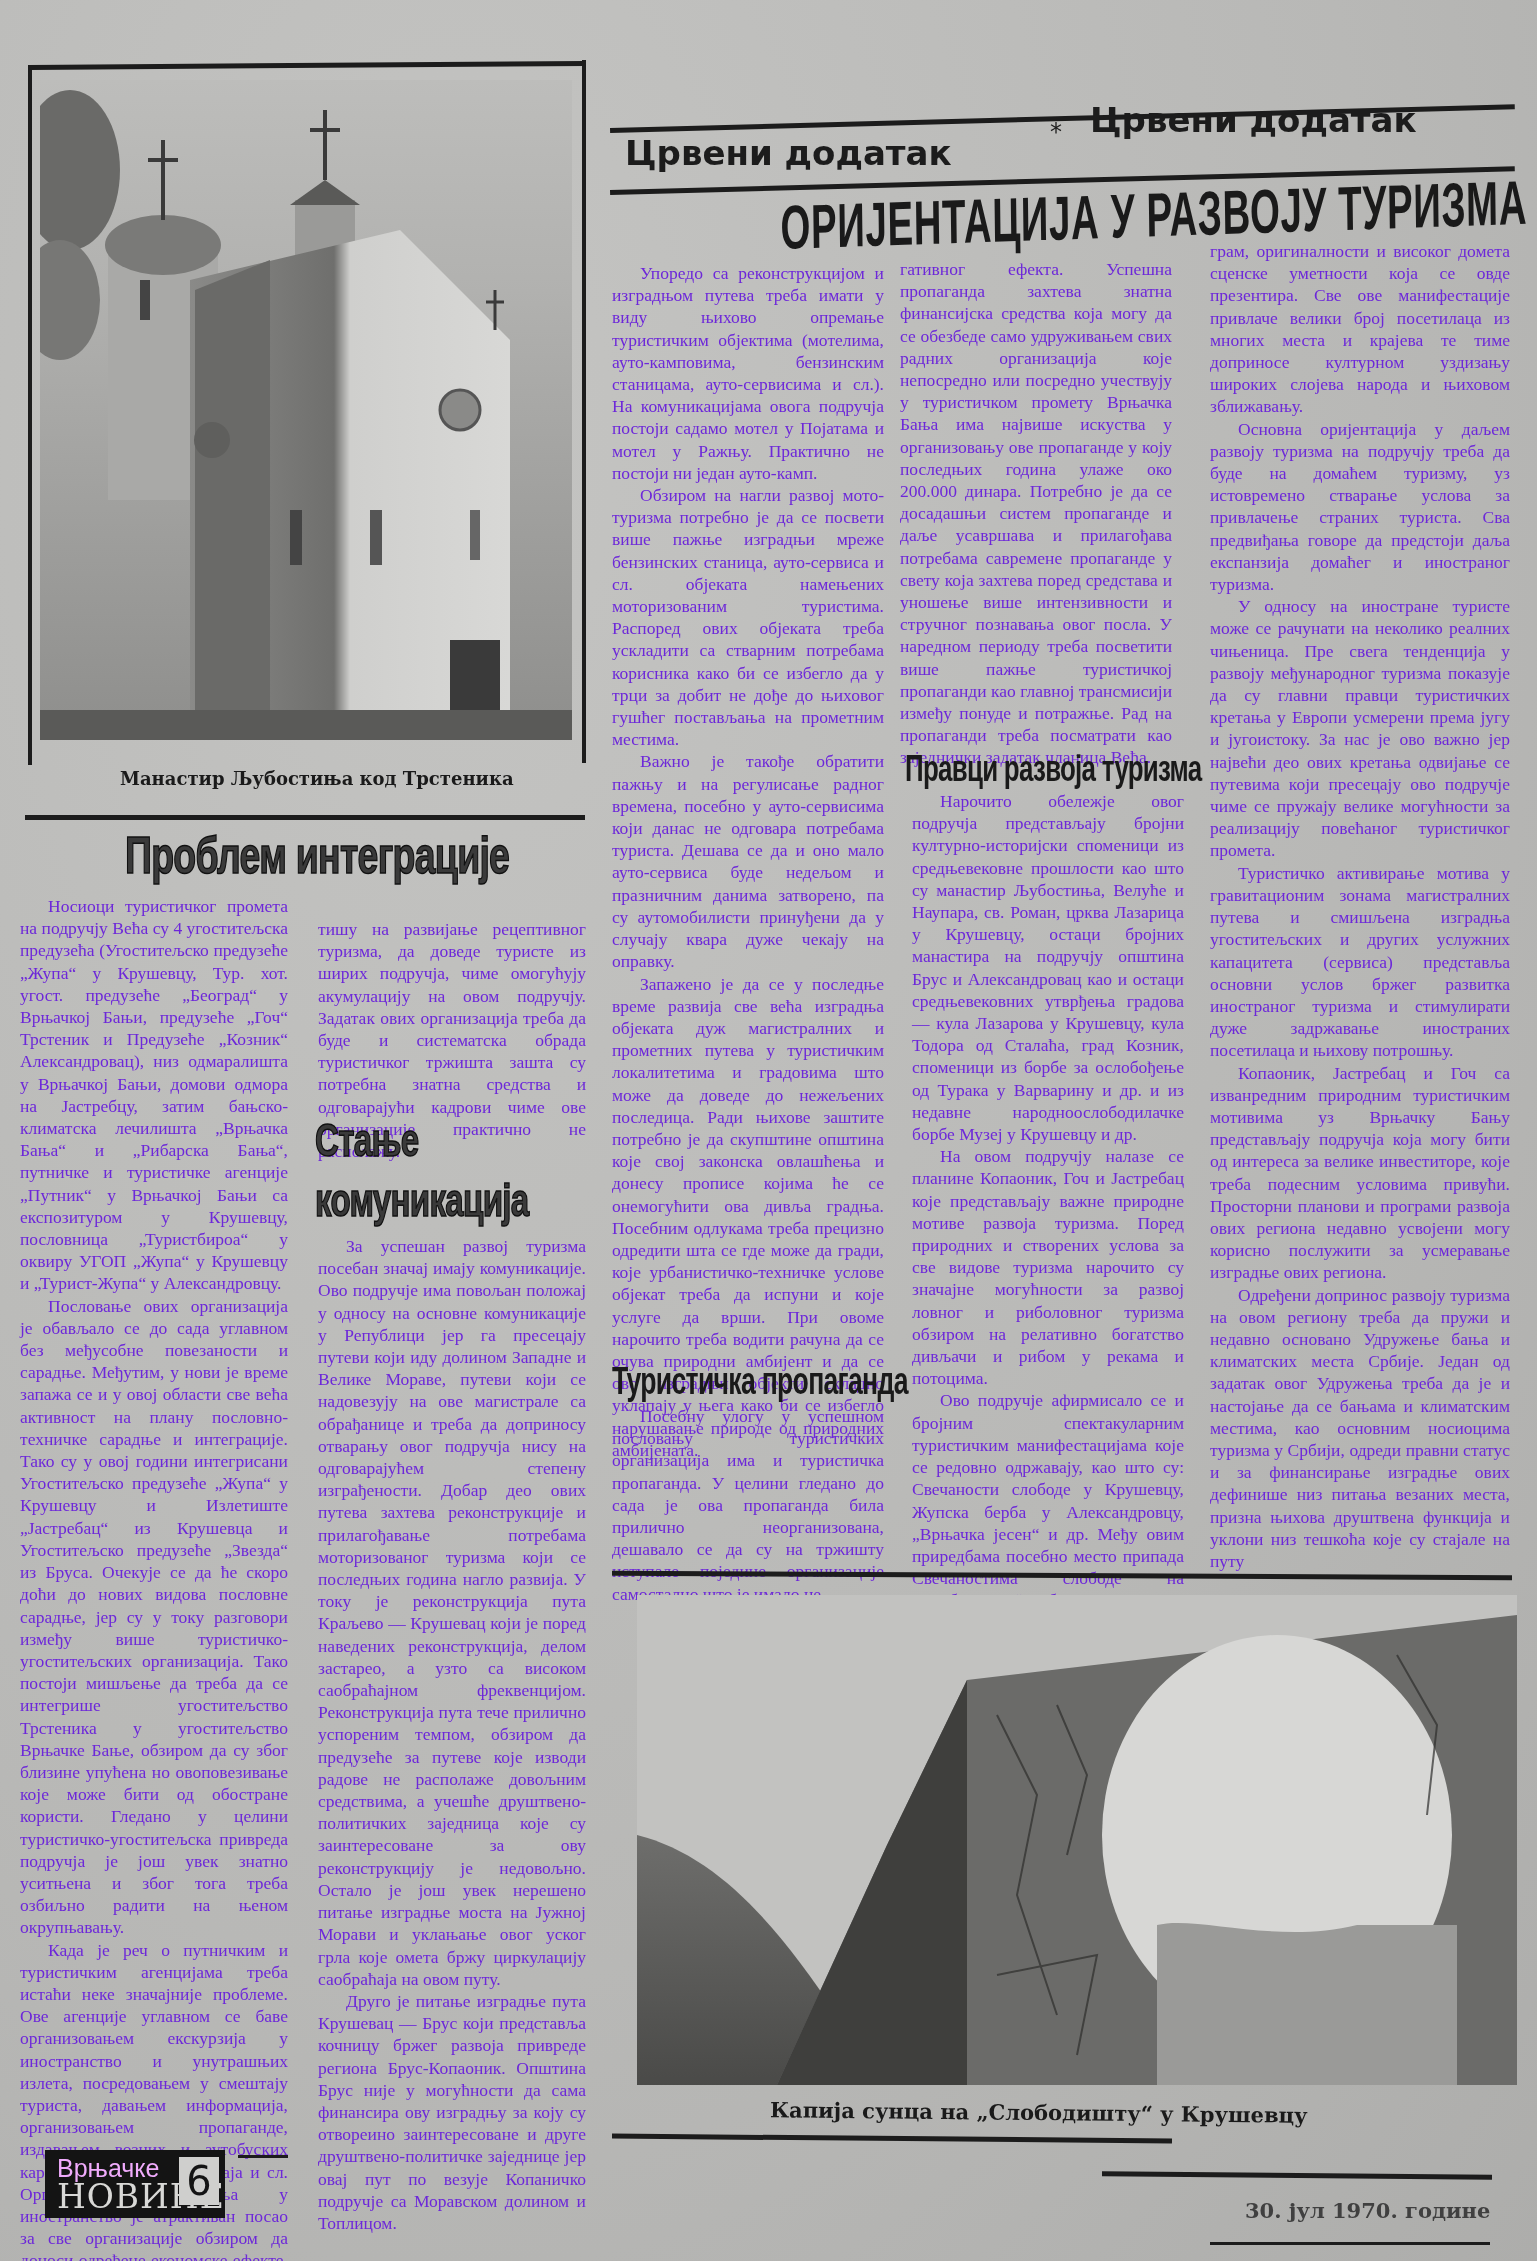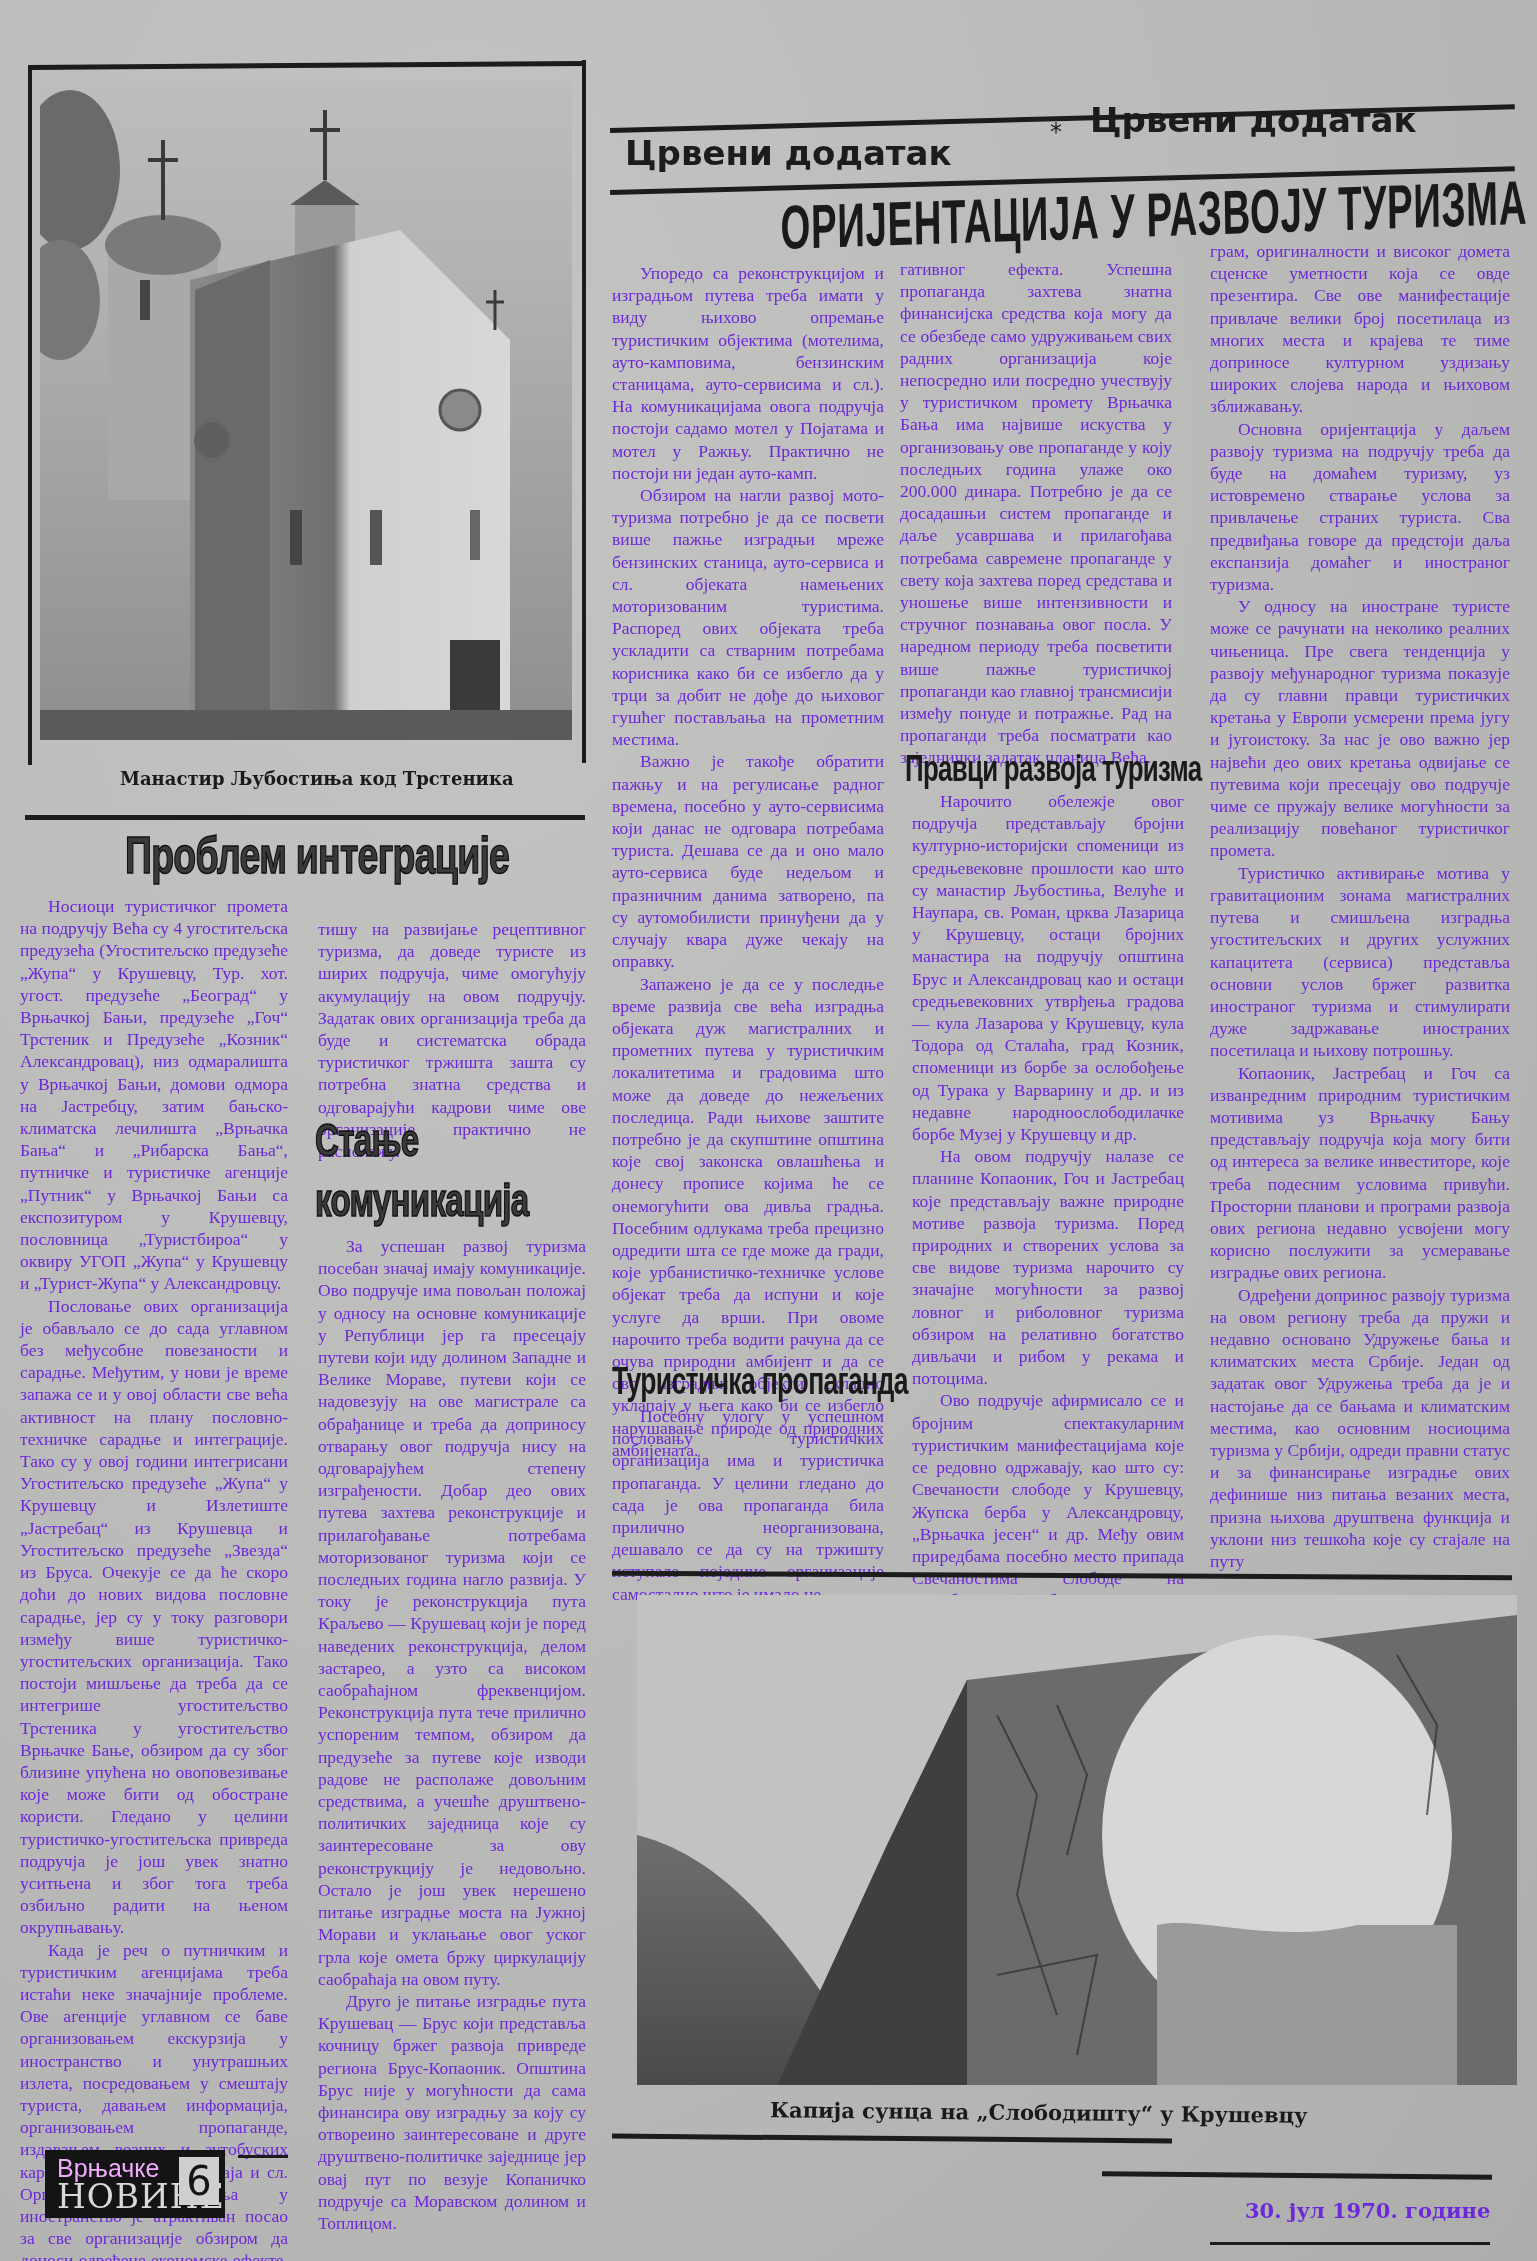--- a/index.html
+++ b/index.html
@@ -162,14 +162,14 @@
 <div class="caption" style="left:770px;top:2100px;transform:rotate(0.6deg);">Капија сунца на „Слободишту“ у Крушевцу</div>
 <div class="rule" style="left:612px;top:2136px;width:560px;transform:rotate(0.5deg);"></div>
 
 <div class="abs" style="left:45px;top:2150px;width:180px;height:68px;background:#141414;">
   <div class="abs" style="left:12px;top:4px;color:#f0abfc;font-family:Liberation Sans, sans-serif;font-size:25px;line-height:28px;">Врњачке</div>
   <div class="abs" style="left:12px;top:33px;color:#d8d8d6;font-family:'DejaVu Serif',serif;font-size:33px;line-height:28px;letter-spacing:1px;">НОВИНЕ</div>
   <div class="abs" style="left:134px;top:7px;width:40px;height:48px;background:#cfcfcd;color:#141414;font-family:'DejaVu Sans',sans-serif;font-size:40px;line-height:48px;text-align:center;">6</div>
 </div>
 <div class="rule thin" style="left:238px;top:2155px;width:50px;"></div>
 <div class="rule" style="left:1102px;top:2173px;width:390px;transform:rotate(0.5deg);"></div>
-<div class="abs" style="left:1245px;top:2198px;font-family:'DejaVu Serif',serif;font-weight:bold;font-size:21px;color:#6d28d9;">30. јул 1970. године</div>
+<div class="abs" style="left:1245px;top:2198px;font-family:'DejaVu Serif',serif;font-weight:bold;font-size:21px;color:#404040;">30. јул 1970. године</div>
 <div class="rule thin" style="left:1210px;top:2242px;width:280px;"></div>
 
 </body></html>

